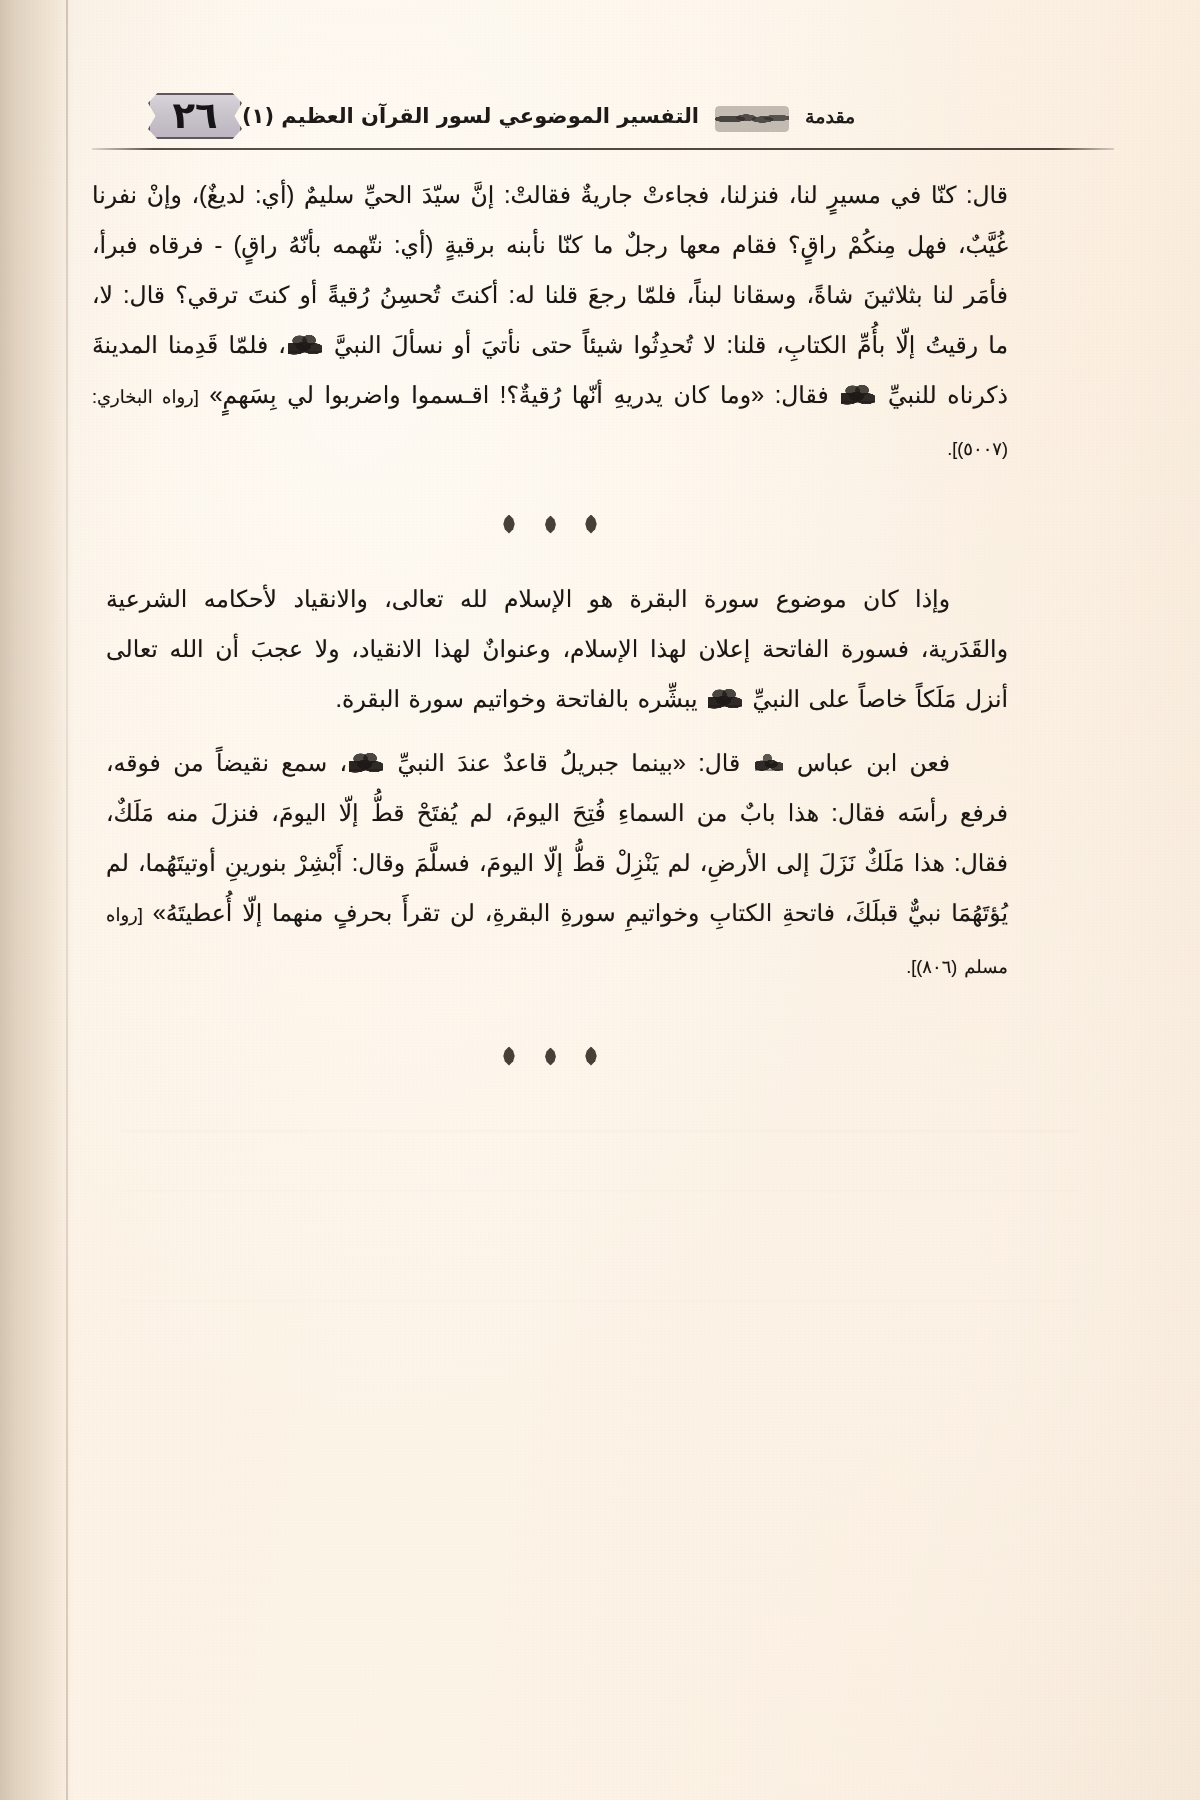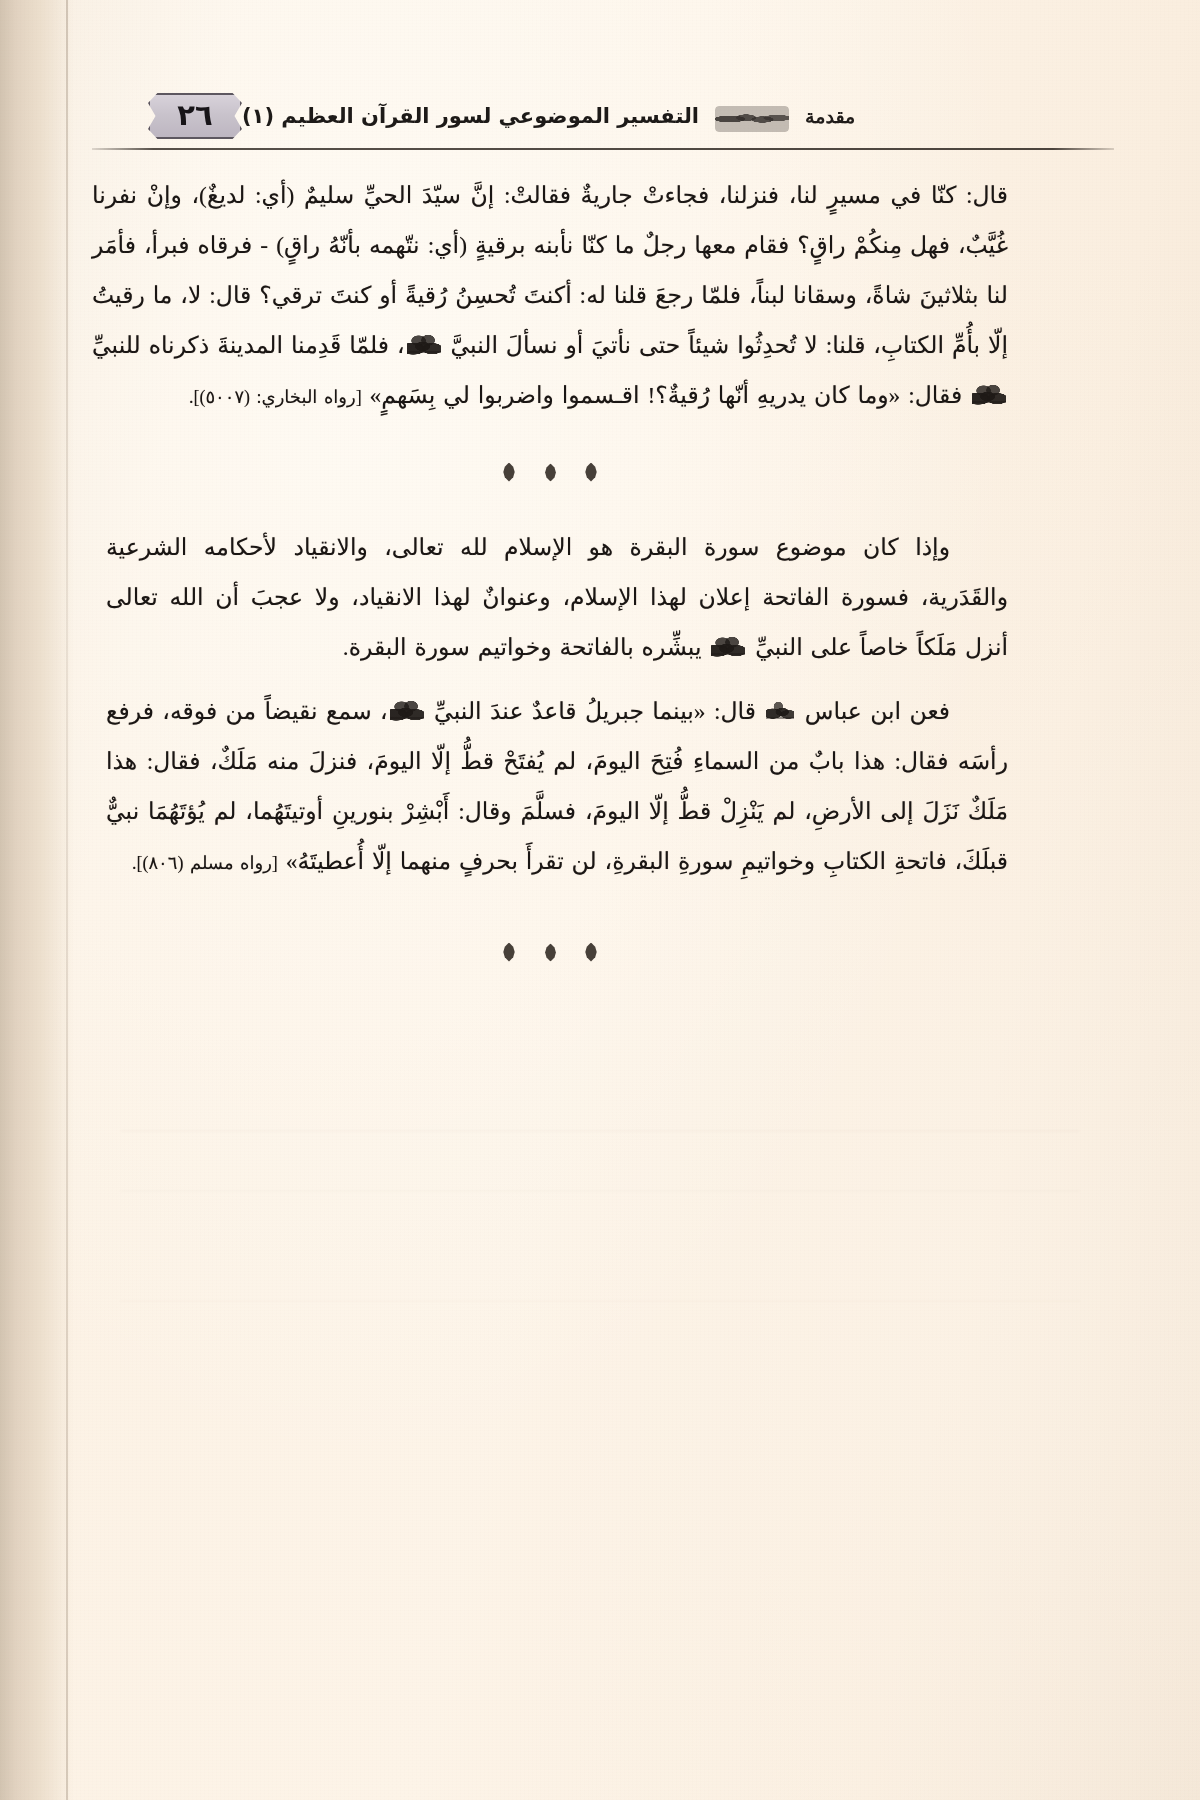--- a/index.html
+++ b/index.html
@@ -96,21 +96,21 @@
     clip-path: polygon(
       10% 0%, 90% 0%, 100% 22%, 92% 50%, 100% 78%, 90% 100%,
       10% 100%, 0% 78%, 8% 50%, 0% 22%
     );
     box-shadow: 0 1px 2px rgba(80,65,55,0.35);
   }
   .page-badge .num {
     position: relative;
     z-index: 2;
     font-family: "DejaVu Sans", sans-serif;
-    font-size: 29px;
+    font-size: 37px;
     font-weight: bold;
     color: #171418;
     letter-spacing: 1px;
     line-height: 1;
     transform: translateY(-1px);
   }
   .header-title {
     font-family: "DejaVu Sans", sans-serif;
     font-size: 21px;
     font-weight: bold;
@@ -158,21 +158,21 @@
     position: absolute;
     top: 170px;
     left: 92px;
     width: 916px;
   }
   p.para {
     margin: 0;
     direction: rtl;
     text-align: justify;
     text-align-last: right;
-    font-family: Liberation Serif, serif;
+    font-family: Liberation Sans, sans-serif;
     font-size: 23.5px;
     line-height: 50px;
     color: #1a1614;
     letter-spacing: 0;
     word-spacing: 2px;
     text-shadow: 0 0 0.7px rgba(60,45,35,0.45);
   }
   p.para.indent {
     text-indent: 58px;
     margin-left: 14px;

